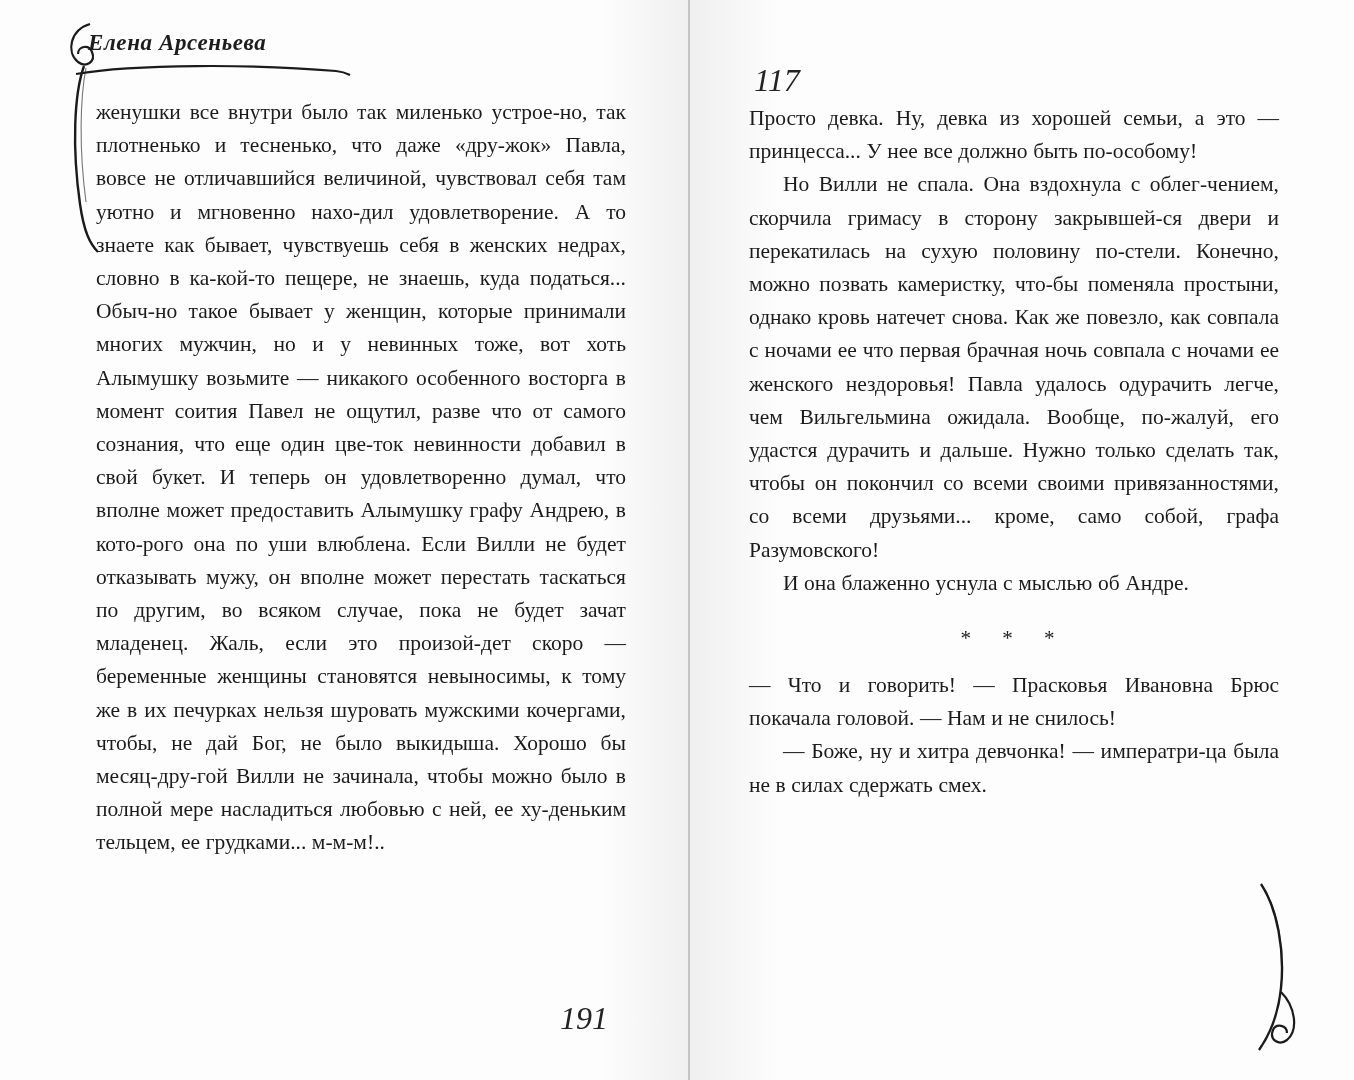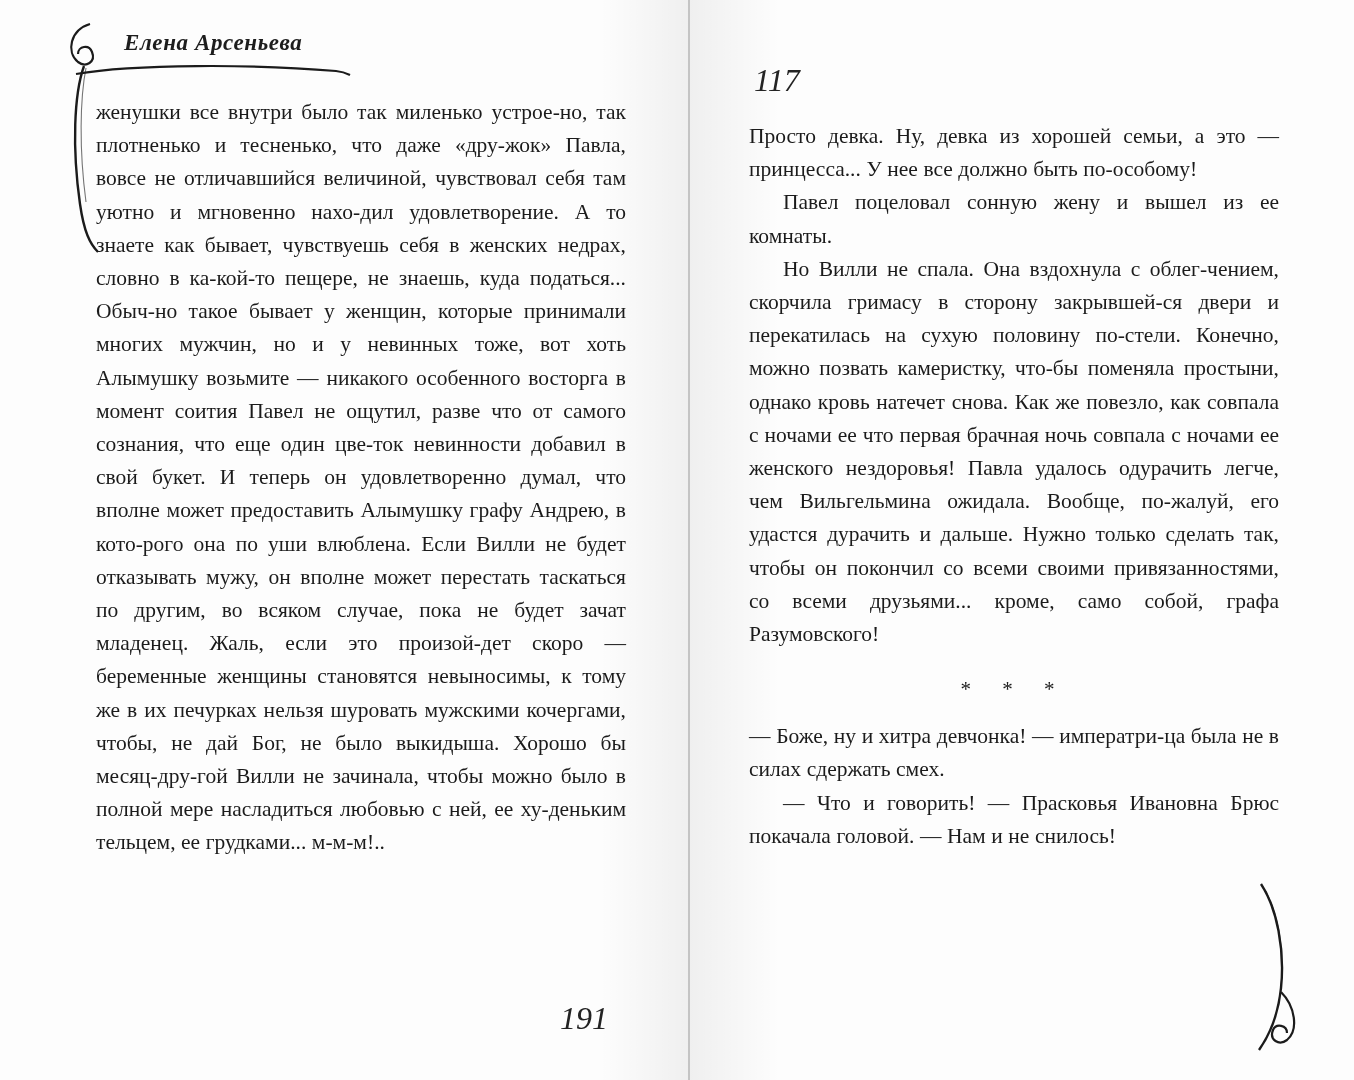--- a/index.html
+++ b/index.html
@@ -65,21 +65,20 @@
     position: absolute;
     left: 88px;
     top: 30px;
     font-family: "Liberation Serif", serif;
     font-style: italic;
     font-weight: 700;
     font-size: 23px;
     letter-spacing: 0.6px;
     color: #1d1d1d;
     white-space: nowrap;
-    margin-left: 36px;
   }
   .author-rule {
     position: absolute;
     left: 74px;
     top: 62px;
     width: 280px;
     height: 16px;
   }
   .corner-flourish-left {
     position: absolute;
@@ -91,21 +90,21 @@
 
   .col-left {
     position: absolute;
     left: 96px;
     top: 96px;
     width: 530px;
   }
   .col-right {
     position: absolute;
     left: 60px;
-    top: 120px;
+    top: 102px;
     width: 530px;
   }
 
   p.para {
     margin: 0;
     font-size: 21.5px;
     line-height: 33.2px;
     text-align: justify;
     text-indent: 0;
     hyphens: manual;
@@ -182,27 +181,27 @@
 
     <div class="folio folio-left">191</div>
   </div>
 
   <div class="page page-right">
 
     <div class="folio folio-right" style="left:65px;">117</div>
 
     <div class="col-right">
       <p class="para">Просто девка. Ну, девка из хорошей семьи, а это — принцесса... У нее все должно быть по-особому!</p>
-      <p class="para indent">Павел поцеловал сонную жену и вышел из ее комнаты.</p>
       <p class="para indent">Но Вилли не спала. Она вздохнула с облег-чением, скорчила гримасу в сторону закрывшей-ся двери и перекатилась на сухую половину по-стели. Конечно, можно позвать камеристку, что-бы поменяла простыни, однако кровь натечет снова. Как же повезло, как совпала с ночами ее что первая брачная ночь совпала с ночами ее женского нездоровья! Павла удалось одурачить легче, чем Вильгельмина ожидала. Вообще, по-жалуй, его удастся дурачить и дальше. Нужно только сделать так, чтобы он покончил со всеми своими привязанностями, со всеми друзьями... кроме, само собой, графа Разумовского!</p>
+      <p class="para indent">И она блаженно уснула с мыслью об Андре.</p>
 
       <div class="stars">* * *</div>
 
+      <p class="para dialog-line">— Что и говорить! — Прасковья Ивановна Брюс покачала головой. — Нам и не снилось!</p>
       <p class="para dialog-line">— Боже, ну и хитра девчонка! — императри-ца была не в силах сдержать смех.</p>
-      <p class="para dialog-line">— Что и говорить! — Прасковья Ивановна Брюс покачала головой. — Нам и не снилось!</p>
     </div>
 
   </div>
 
   <svg class="corner-flourish-right" viewBox="0 0 80 180">
     <path d="M6 4 C22 28, 30 70, 26 108 C23 136, 14 156, 4 170" fill="none" stroke="#1b1b1b" stroke-width="2.4"></path>
     <path d="M26 112 C40 126, 44 150, 32 160 C24 166, 14 160, 18 150 C21 143, 32 145, 32 153" fill="none" stroke="#1b1b1b" stroke-width="2.2"></path>
     <path d="M10 10 C24 36, 30 74, 26 106" fill="none" stroke="#1b1b1b" stroke-width="1.1" opacity="0.6"></path>
   </svg>
 

